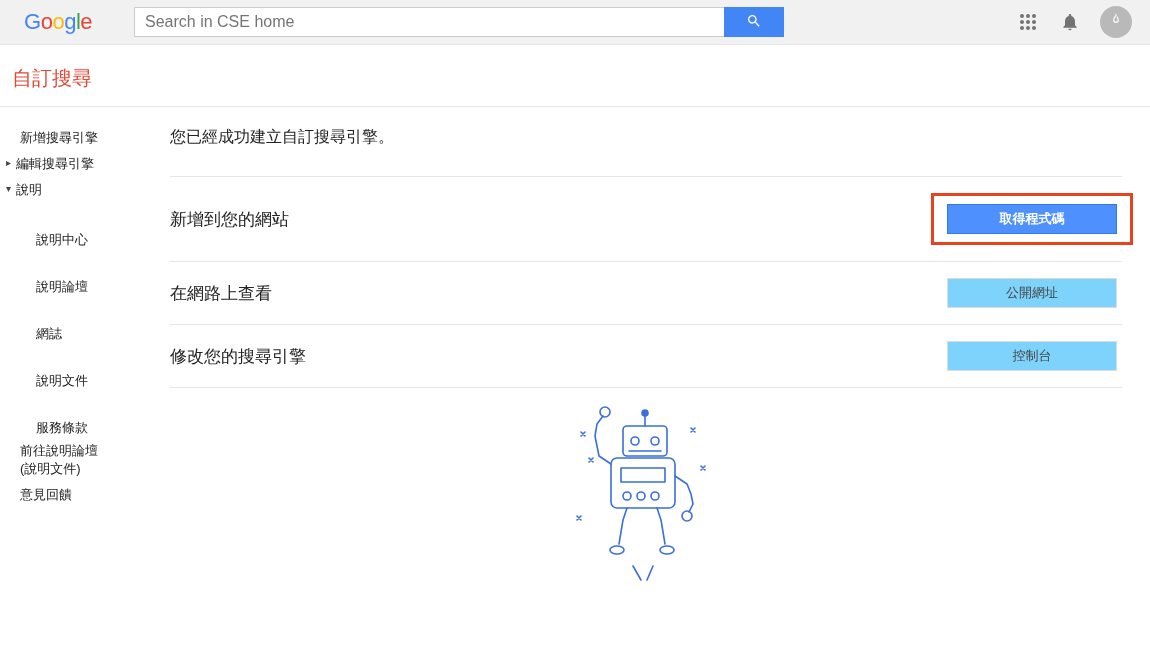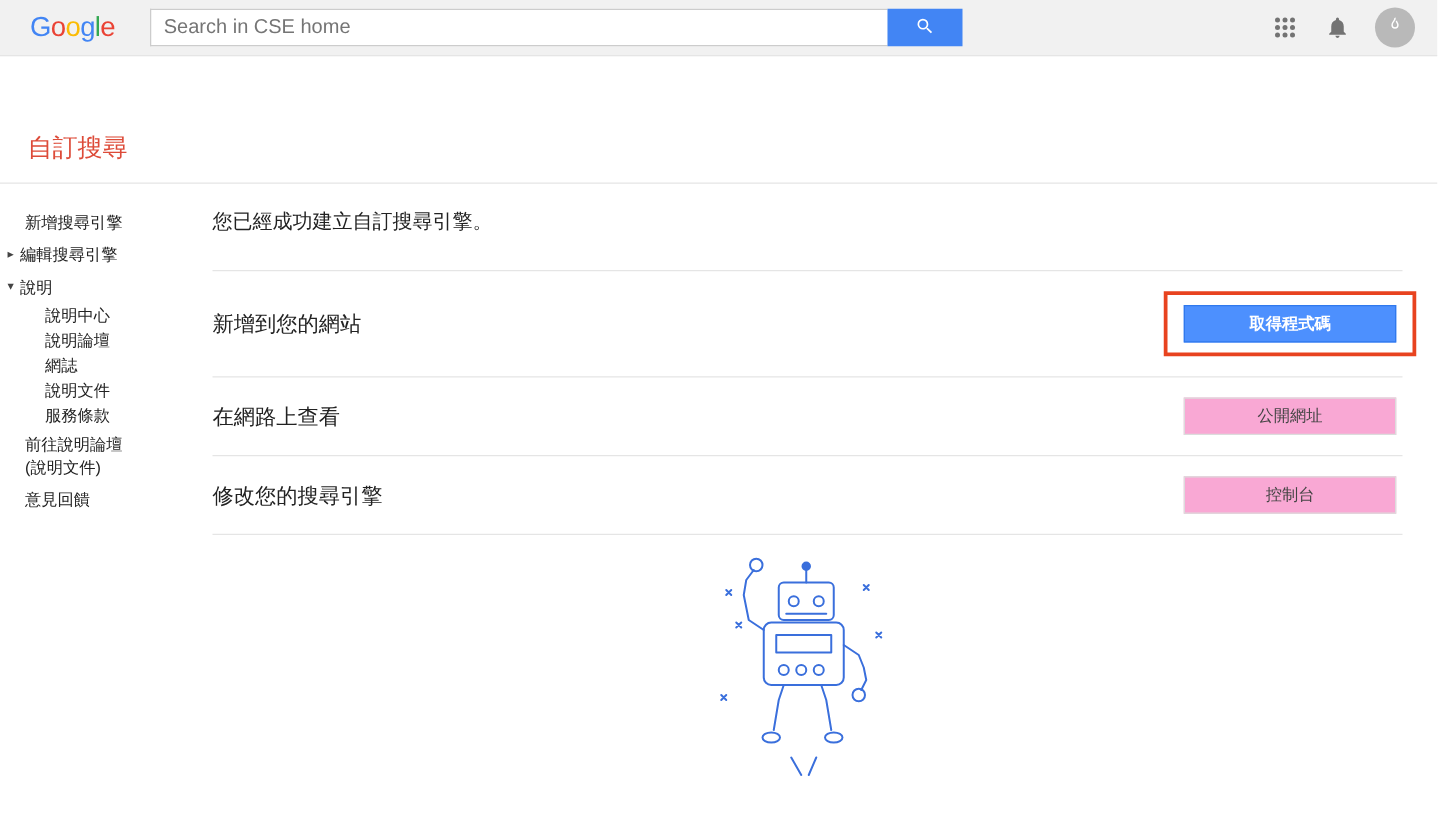--- a/index.html
+++ b/index.html
@@ -1,46 +1,46 @@
 <!DOCTYPE html>
 <html><head>
 <meta charset="utf-8">
 <style>
   * { box-sizing: border-box; }
   body { margin:0; font-family: Arial, "Microsoft JhengHei", sans-serif; color:#222; background:#fff; font-size:13px; }
   .topbar { background:#f1f1f1; border-bottom:1px solid #e5e5e5; height:45px; display:flex; align-items:center; padding:0 18px 0 24px; }
   .google-logo { font-size:22px; font-weight:500; font-family: "Product Sans", Arial, sans-serif; letter-spacing:-0.5px; }
   .google-logo .b{color:#4285F4;} .google-logo .r{color:#EA4335;} .google-logo .y{color:#FBBC05;} .google-logo .g{color:#34A853;}
-  .searchbox { margin-left:28px; flex:0 0 650px; height:30px; display:flex; }
+  .searchbox { margin-left:42px; flex:0 0 650px; height:30px; display:flex; }
   .searchbox input { flex:1; border:1px solid #ccc; border-right:none; padding:0 10px; font-size:16px; color:#999; outline:none; background:#fff; }
   .searchbtn { width:60px; background:#4285F4; border:none; display:flex; align-items:center; justify-content:center; cursor:pointer; }
   .top-spacer { flex:1; }
   .topicon { width:24px; height:24px; margin-left:18px; display:flex; align-items:center; justify-content:center; color:#737373; cursor:pointer; }
   .avatar { width:32px; height:32px; border-radius:50%; background:#b9b9b9; display:flex; align-items:center; justify-content:center; color:#fff; font-size:16px; margin-left:18px; cursor:pointer; }
 
-  .page-title { font-size:20px; color:#DD4B39; padding:20px 22px 14px; border-bottom:1px solid #e5e5e5;margin-top:40px; }
+  .page-title { font-size:20px; color:#DD4B39; padding:20px 12px 14px; border-bottom:1px solid #e5e5e5; }
 
   .body { display:flex; }
   .sidebar { width:150px; padding:18px 6px 0 14px; font-size:13px; }
   .side-item { padding:4px 0 4px 6px; cursor:pointer; position:relative; }
   .side-item.collapsible { padding-left:2px; }
   .caret { position:absolute; left:-8px; top:6px; font-size:10px; color:#444; }
-  .sub { padding-left:22px; padding-top:1px; padding-bottom:1px; cursor:pointer; }
+  .sub { padding-left:22px; padding-top:1px; padding-bottom:1px; cursor:pointer;margin-top:27px; }
 
   .main { flex:1; padding:20px 28px 30px 20px; font-size:15px; }
   .congrats { font-size:17px; margin-bottom:10px; }
   .congrats-sub { font-size:16px; margin-bottom:28px; }
   .divider { border-top:1px solid #e5e5e5; }
   .row { display:flex; align-items:center; padding:16px 0; border-bottom:1px solid #e5e5e5; }
   .row:last-of-type { border-bottom:none; }
   .row-label { flex:1; font-size:17px; }
   .row-action { width:180px; display:flex; justify-content:center; }
   .btn { width:170px; height:30px; font-size:13px; font-weight:700; border:1px solid; display:flex; align-items:center; justify-content:center; cursor:pointer; }
   .btn-primary { background:#4d90fe; border-color:#3079ED; color:#fff; }
-  .btn-default { background:#f9a8d4; border-color:#dcdcdc; color:#444; font-weight:400; }
+  .btn-default { background:#7dd3fc; border-color:#dcdcdc; color:#444; font-weight:400; }
   .highlight-box { border:3px solid #e8431f; padding:8px 13px; display:inline-block; }
 
   .robot-area { text-align:center; padding:10px 0; }
   .robot-svg { width:210px; height:200px; }
 
   .footer { text-align:center; font-size:12px; color:#666; padding:12px 0 30px; }
 </style>
 </head>
 <body>
 

